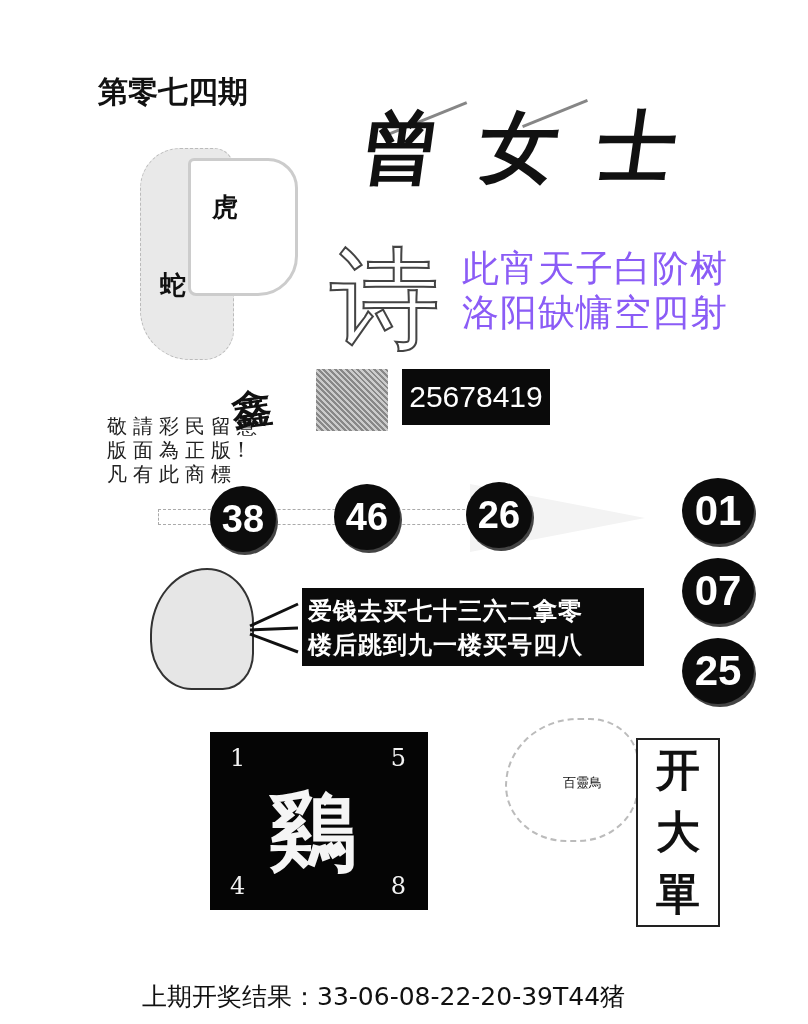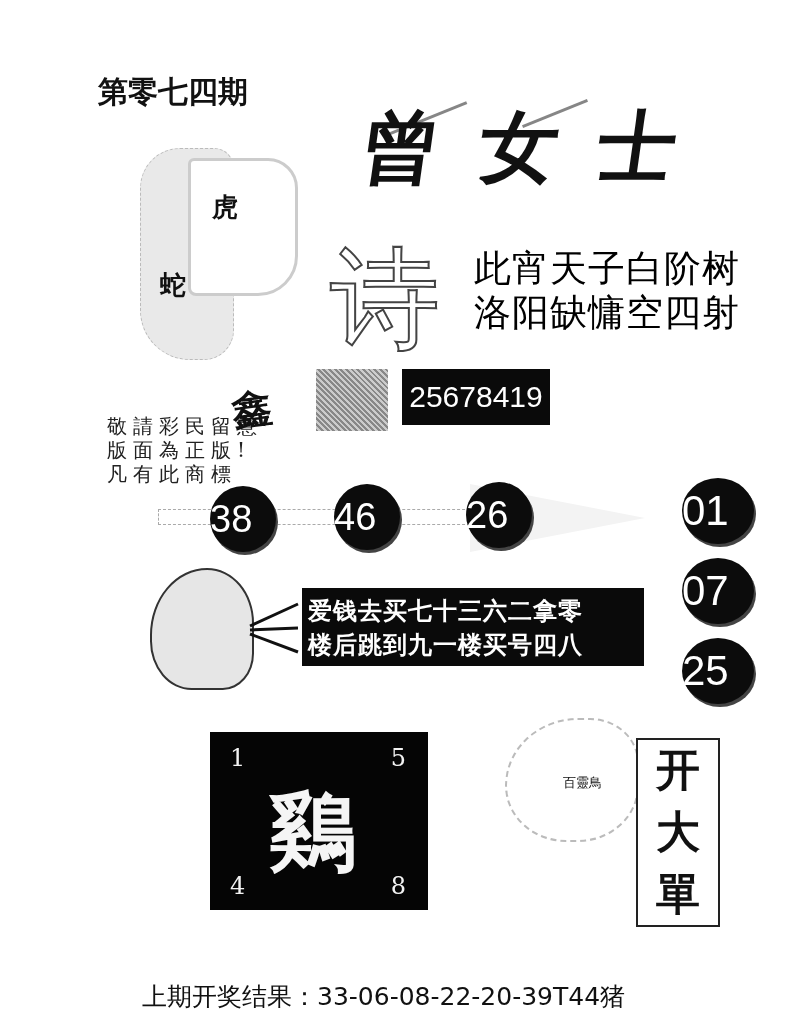--- a/index.html
+++ b/index.html
@@ -9,32 +9,32 @@
   .issue { left:98px; top:72px; font-size:30px; font-weight:bold; letter-spacing:0px; }
   .brand { left:362px; top:96px; font-size:78px; font-weight:bold; letter-spacing:40px; color:#111;
            font-family:"DejaVu Serif", serif; transform:skewX(-8deg); }
   .brand-streak { height:3px; background:#222; transform:rotate(-22deg); opacity:.55; }
   .zodiac-shape { left:140px; top:148px; width:92px; height:210px; border-radius:40px 20px 30px 50px;
                   background:#e9e9e9; border:1px dashed #bbb; }
   .zodiac-shape2 { left:188px; top:158px; width:104px; height:132px; border:3px solid #ccc; border-radius:6px 30px 40px 8px; background:#fff; }
   .zodiac-char { font-size:26px; font-weight:bold; }
   .shi-char { left:330px; top:226px; font-size:110px; color:#fff; -webkit-text-stroke:2px #444;
               font-family:"DejaVu Sans", sans-serif; }
-  .poem { left:462px; font-size:37px; font-family:"DejaVu Sans", sans-serif; letter-spacing:1px; color:#000000;margin-left:12px; }
+  .poem { left:462px; font-size:37px; font-family:"DejaVu Sans", sans-serif; letter-spacing:1px; color:#8b5cf6; }
   .notice { left:107px; top:368px; font-size:20px; line-height:24px; letter-spacing:6px; color:#222;margin-top:46px; }
   .seal { left:232px; top:382px; font-size:40px; font-weight:bold; transform:rotate(-8deg); color:#111; }
   .logo-img { left:316px; top:369px; width:72px; height:62px; background:repeating-linear-gradient(45deg,#888 0 2px,#ccc 2px 4px); }
   .logo-num { left:388px; top:369px; width:148px; height:56px; background:#0a0a0a; color:#fff;
               font-family:"Liberation Sans", sans-serif; font-size:30px; line-height:56px; text-align:center;margin-left:14px; }
   .arrow-shaft { left:158px; top:509px; width:330px; height:14px; border:1px dashed #aaa; }
   .arrow-head { left:470px; top:484px; width:0; height:0; border-top:34px solid transparent;
                 border-bottom:34px solid transparent; border-left:175px solid #f3f3f3; }
   .ball { width:66px; height:66px; border-radius:50%; background:#0c0c0c; color:#fff;
-          font-family:"Liberation Sans", sans-serif; font-weight:normal; font-size:38px; line-height:66px;
-          box-shadow:2px 3px 0 #444; }
+          font-family:"Liberation Sans", sans-serif; font-weight:bold; font-size:38px; line-height:66px;
+          text-align:center; box-shadow:2px 3px 0 #444; }
   .ball-r { width:72px; height:66px; font-size:42px; }
   .head { left:150px; top:568px; width:100px; height:118px; background:#e6e6e6; border:2px solid #333;
           border-radius:55% 45% 30% 40%; }
   .speech { left:302px; top:588px; width:342px; height:78px; background:#0a0a0a; color:#fff;
             font-family:"DejaVu Sans", sans-serif; font-weight:bold; font-size:24px; line-height:34px;
             padding:6px 6px; box-sizing:border-box; letter-spacing:1px; }
   .zodiac-box { left:210px; top:732px; width:218px; height:178px; background:#050505; color:#fff; }
   .zbox-num { position:absolute; font-size:24px; color:#f2f2f2; }
   .zbox-char { position:absolute; left:60px; top:42px; font-size:86px; font-weight:bold; color:#f5f5f5; }
   .dove { left:505px; top:718px; width:130px; height:120px; border:2px dashed #bbb;

